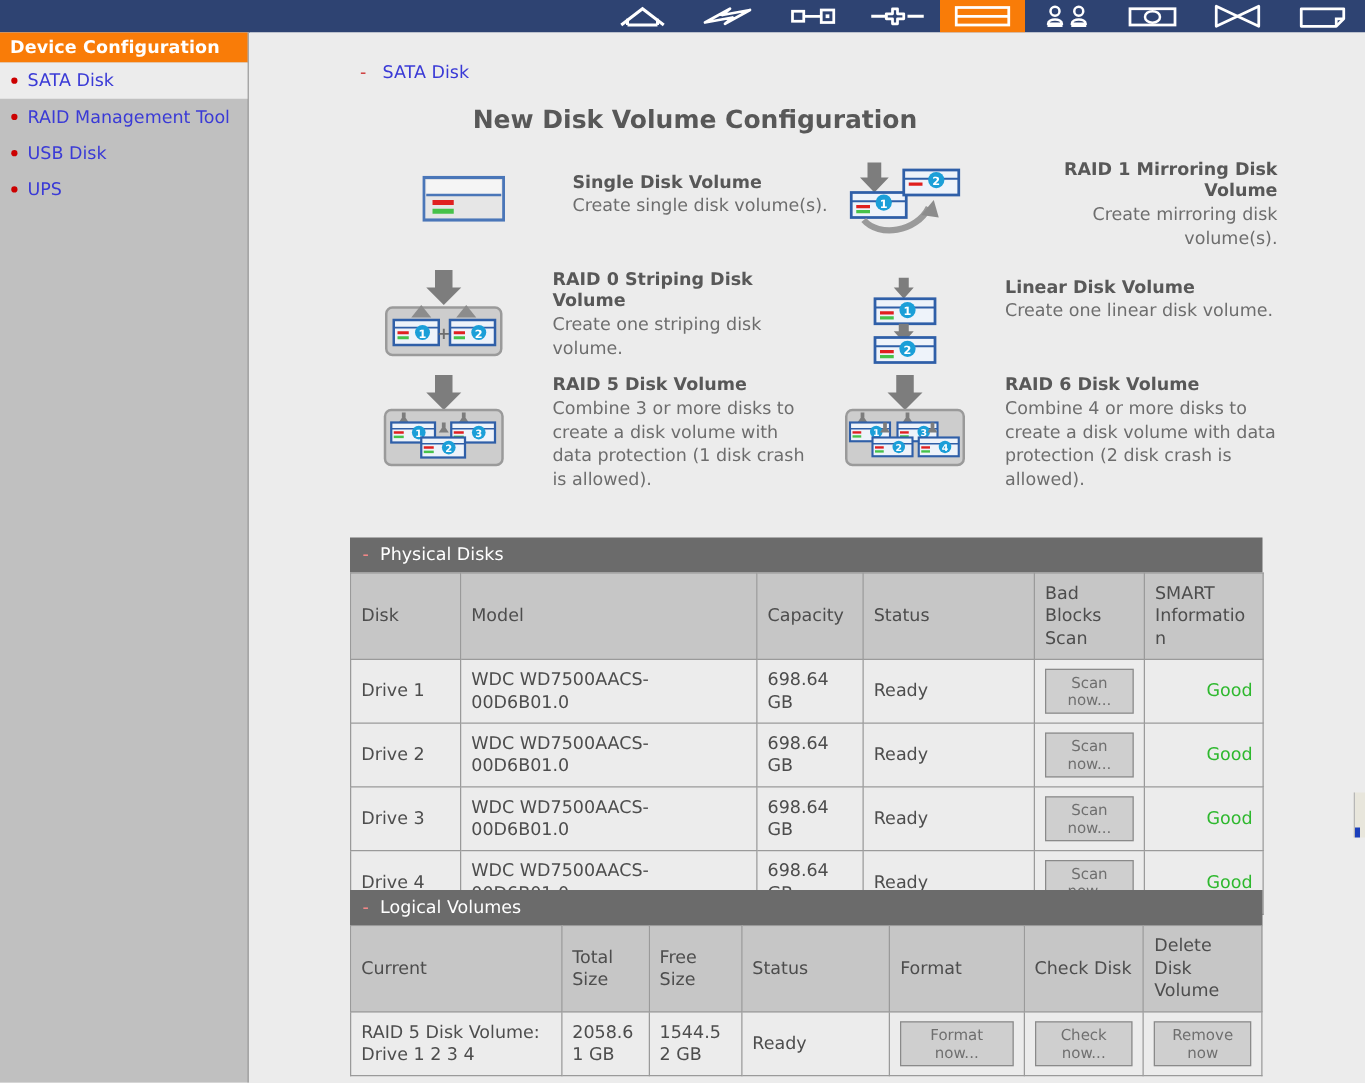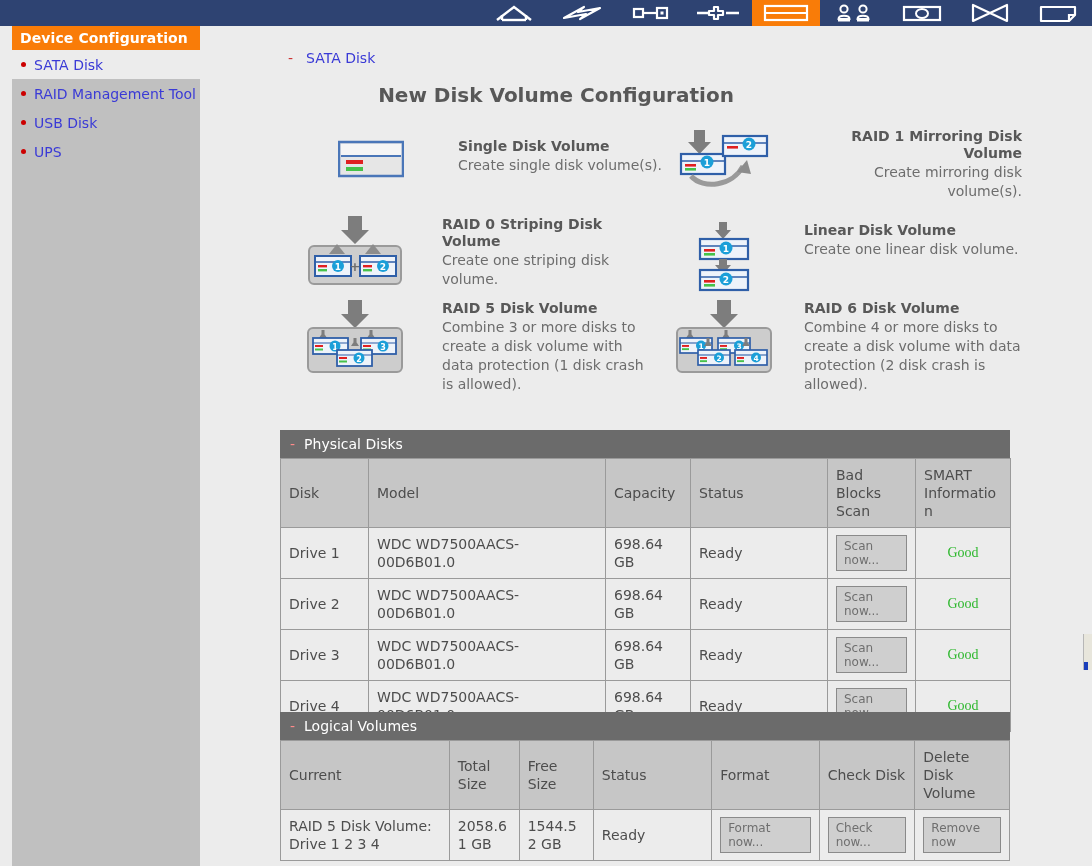--- a/index.html
+++ b/index.html
@@ -16,21 +16,21 @@
   }
   .tb-btn{
     width:68px;height:26px;display:flex;align-items:center;justify-content:center;
     box-sizing:border-box;
   }
   .tb-btn.active{background:#f97c08;}
   .tb-btn svg{display:block;}
   
   .sidebar{
     position:absolute;left:0;top:26px;width:199px;height:840px;
-    background:#c0c0c0;border-right:1px solid #9a9a9a;box-sizing:border-box;margin-left:12px;
+    background:#c0c0c0;border-right:1px solid #9a9a9a;box-sizing:border-box;
   }
   .side-head{
     background:#f97c08;color:#ffffff;font-weight:bold;font-size:14px;
     padding:4px 0 4px 8px;letter-spacing:.1px;
     font-family:"DejaVu Sans","Liberation Sans",sans-serif;
   }
   .side-item{
     height:29px;display:flex;align-items:center;padding-left:9px;
     font-size:14px;color:#3a3ad6;box-sizing:border-box;
   }
@@ -79,24 +79,24 @@
   th,td{
     border:1px solid #9a9a9a;padding:7px 8px;text-align:left;vertical-align:middle;
     font-size:14px;color:#4d4d4d;font-weight:normal;line-height:18px;
     box-sizing:border-box;word-wrap:break-word;
   }
   th{background:#c6c6c6;height:49px;}
   td{background:#ececec;}
   .btn{
     display:inline-block;background:#cfcfcf;border:1px solid #8a8a8a;
     color:#6f6f6f;font-size:12px;padding:3px 7px;line-height:14px;
-    font-family:"DejaVu Sans","Liberation Sans",sans-serif;cursor:pointer;
+    font-family:"DejaVu Sans","Liberation Sans",sans-serif;cursor:pointer;text-align:center;
   }
   .ok{color:#2eb82e;font-size:14px;}
-  .center{text-align:center;font-family:Liberation Serif, serif;}
+  .center{text-align:right;}
   .scroll-stub{
     position:absolute;right:0;top:608px;width:8px;height:36px;
     background:#e8e6dc;border-left:1px solid #b7b7b7;
   }
   .scroll-stub i{display:block;width:4px;height:8px;background:#1b3fbb;margin-top:28px;}
 </style>
 </head>
 <body>
 
 <div class="toolbar">

